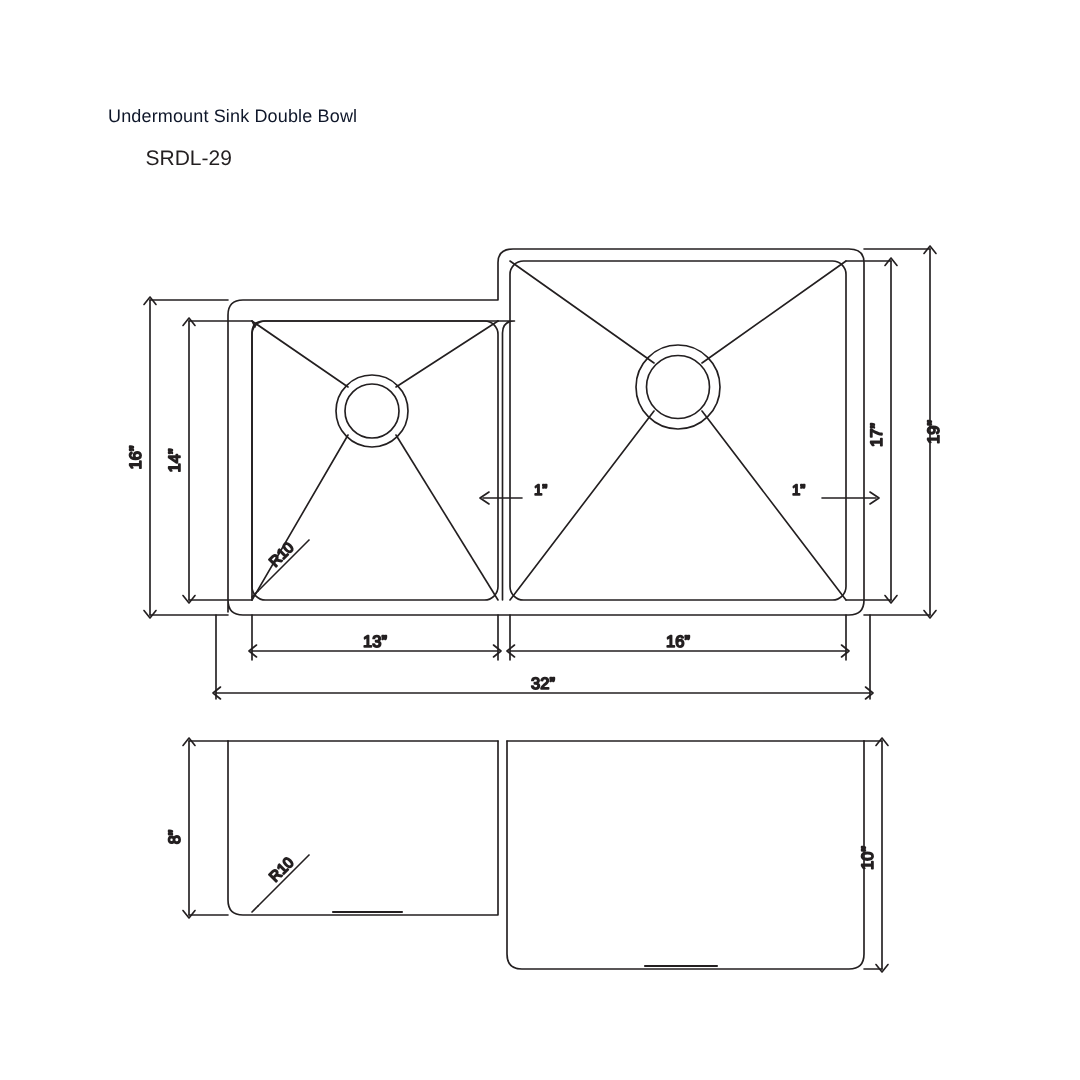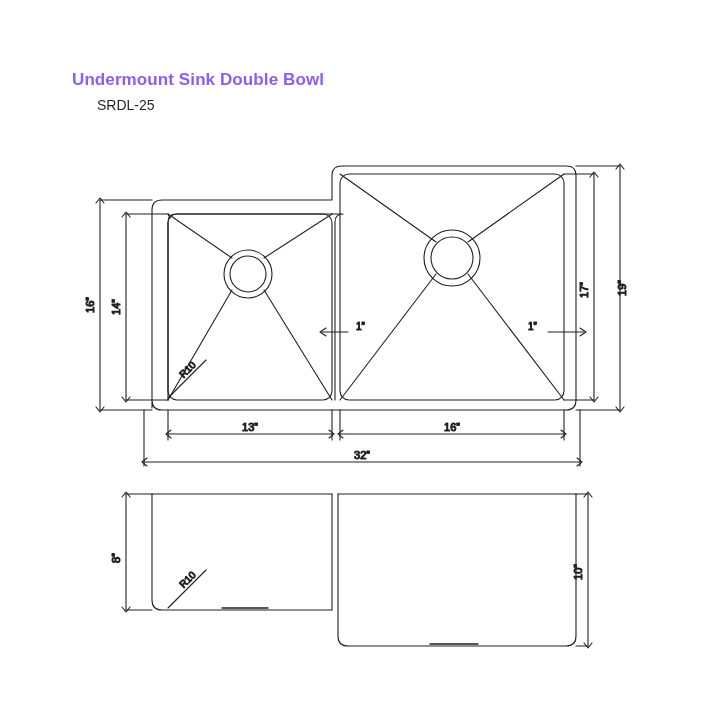--- a/index.html
+++ b/index.html
@@ -16,24 +16,24 @@
     overflow: hidden;
   }
   .page {
     position: absolute;
     inset: 0;
   }
   .title {
     position: absolute;
     left: 72px;
     top: 70px;
-    font-size: 17px;
-    font-weight: bold;
+    font-size: 12px;
+    font-weight: normal;
     letter-spacing: 0.1px;
-    color: #8b5cf6;
+    color: #0f172a;
   }
   .subtitle {
     position: absolute;
     left: 97px;
     top: 97px;
     font-size: 14px;
     font-weight: normal;
     color: #231f20;
   }
   svg.drawing {
@@ -53,21 +53,21 @@
     font-size: 10px;
     fill: #231f20;
   }
 </style>
 </head>
 <body>
 
 <div class="page">
 
   <div class="title">Undermount Sink Double Bowl</div>
-  <div class="subtitle">SRDL-25</div>
+  <div class="subtitle">SRDL-29</div>
 
   <svg class="drawing" viewBox="0 0 720 720">
     <g fill="none" stroke="#231f20" stroke-width="1.1" stroke-linecap="round" stroke-linejoin="round">
 
       <g>
 
         <path d="M152 408
                  L152 210
                  Q152 200 162 200
                  L332 200

